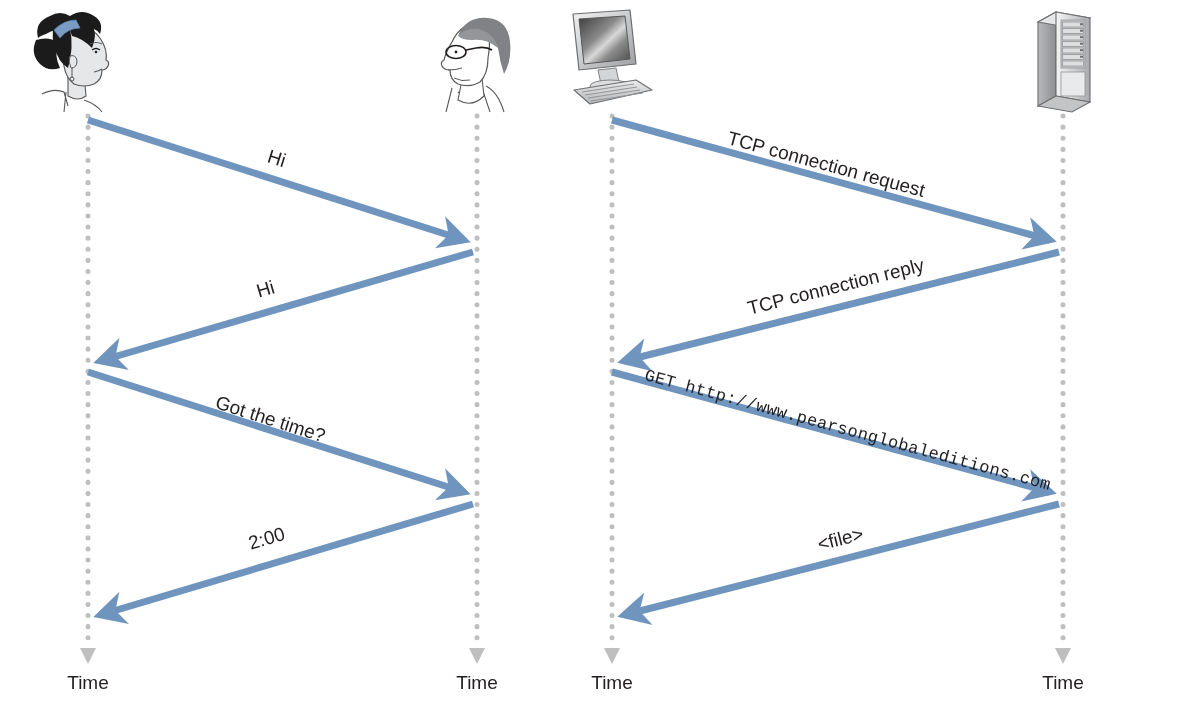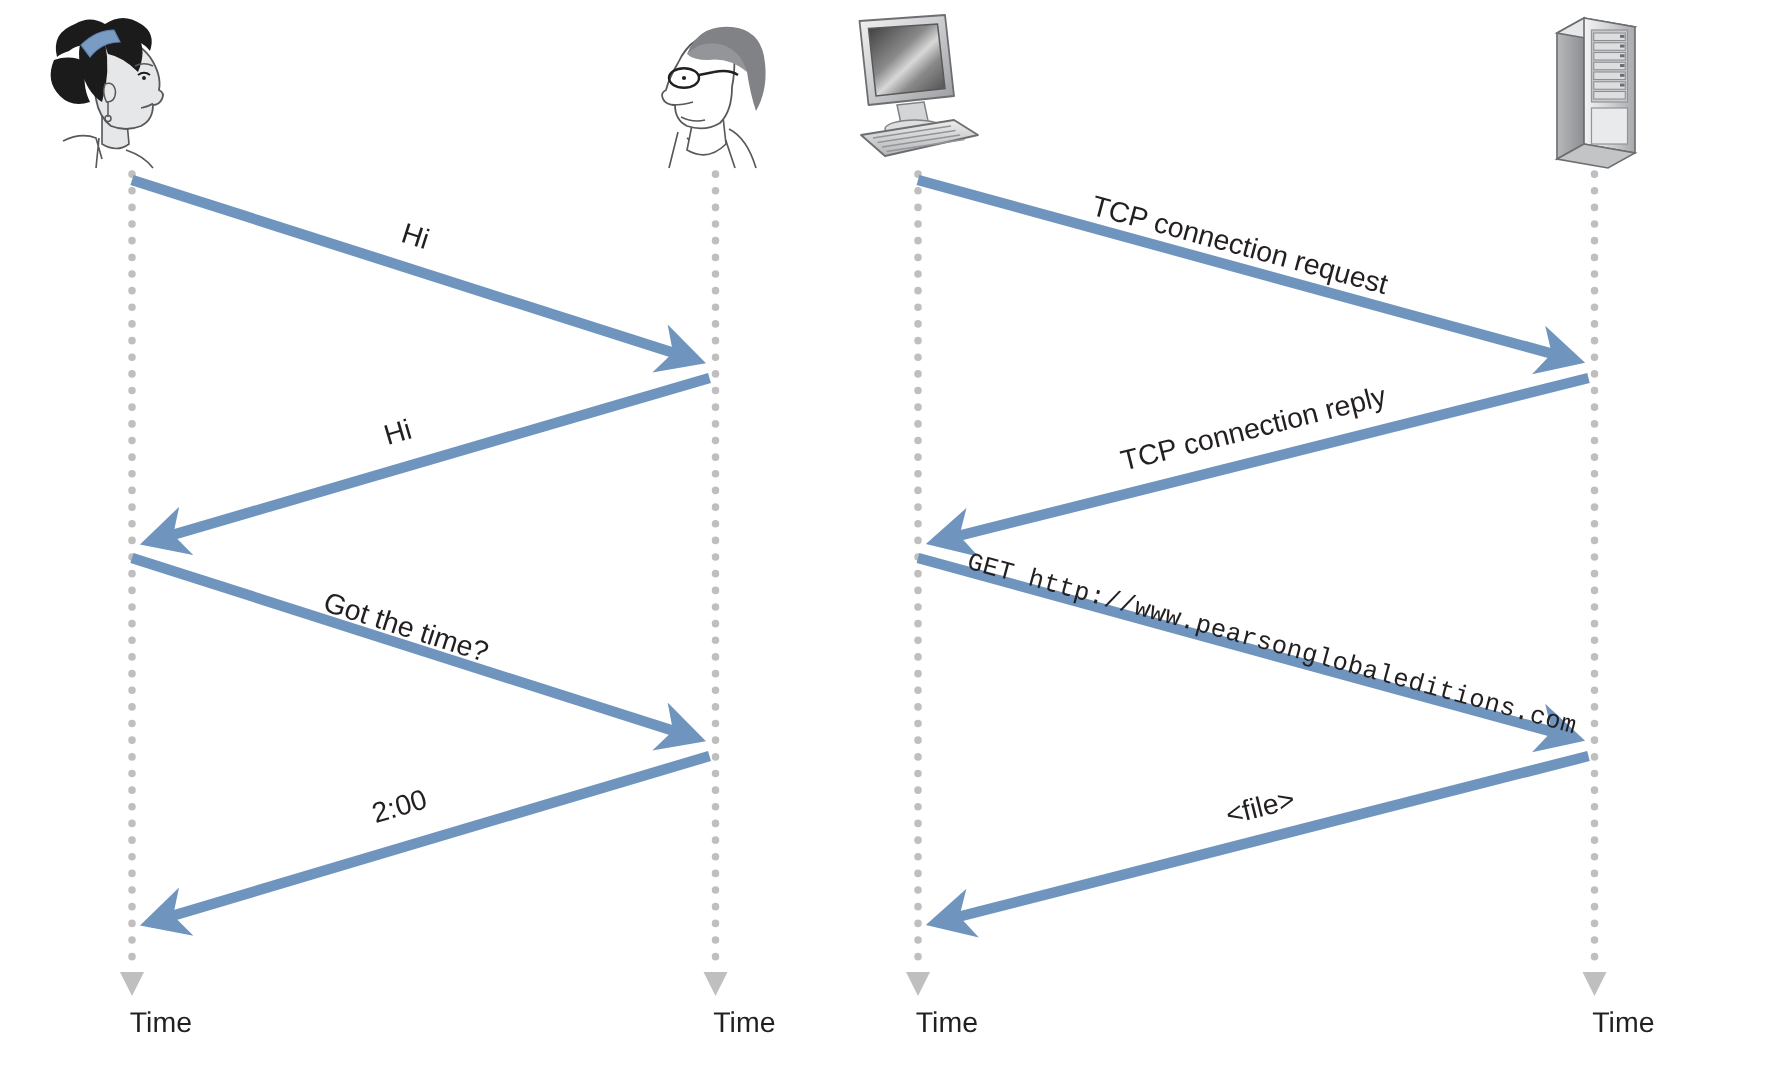--- a/index.html
+++ b/index.html
@@ -25,21 +25,21 @@
     height: 720px;
   }
   .actor-icon {
     position: absolute;
   }
   .time-label {
     position: absolute;
     font-family: "Liberation Sans", sans-serif;
     font-size: 19px;
     color: #231f20;
-    text-align: right;
+    text-align: center;
     white-space: nowrap;
   }
   .msg-label {
     position: absolute;
     font-family: "Liberation Sans", sans-serif;
     font-size: 19px;
     color: #231f20;
     white-space: nowrap;
     transform-origin: left center;
   }

